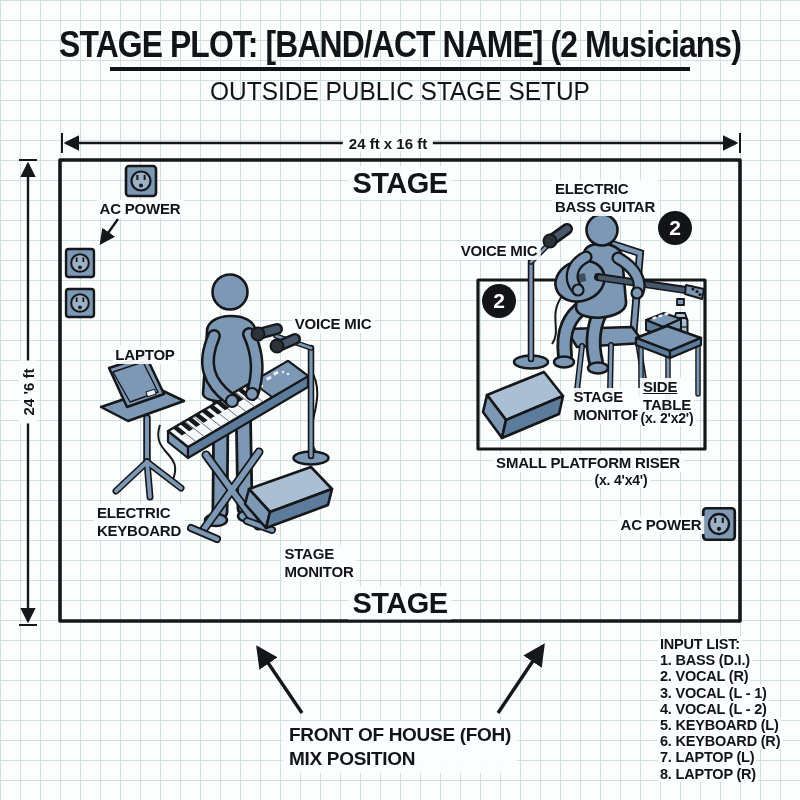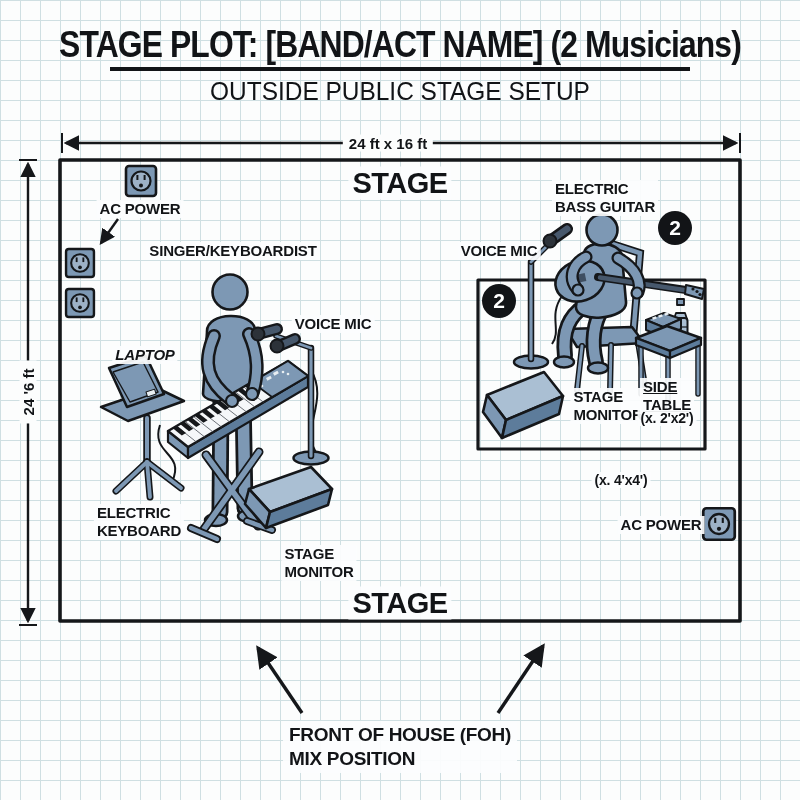--- a/index.html
+++ b/index.html
@@ -311,39 +311,50 @@
     <line x1="498" y1="713" x2="543" y2="646" class="o" stroke-width="3.4" marker-end="url(#arr)"></line>
   </svg>
 
   <div class="dim" style="left:388px;top:143px;">24 ft x 16 ft</div>
   <div class="dim vert" style="left:28px;top:392px;">24 '6 ft</div>
 
   <div class="stage-word" style="left:400px;top:183px;">STAGE</div>
   <div class="stage-word" style="left:400px;top:603px;">STAGE</div>
 
   <div class="lbl" style="left:140px;top:209px;">AC POWER</div>
-  <div class="lbl" style="left:233px;top:251px;">SINGER/KEYBOARDIST</div>
   <div class="lbl" style="left:333px;top:324px;">VOICE MIC</div>
-  <div class="lbl" style="left:145px;top:355px;font-style:italic;">LAPTOP</div>
+  <div class="lbl" style="left:145px;top:355px;">LAPTOP</div>
   <div class="lbl" style="left:139px;top:522px;">ELECTRIC
 KEYBOARD</div>
   <div class="lbl" style="left:319px;top:563px;">STAGE
 MONITOR</div>
 
   <div class="lbl" style="left:605px;top:198px;">ELECTRIC
 BASS GUITAR</div>
   <div class="lbl" style="left:499px;top:251px;">VOICE MIC</div>
   <div class="lbl" style="left:608px;top:406px;">STAGE
 MONITOR</div>
   <div class="lbl" style="left:667px;top:396px;text-decoration:underline;">SIDE
 TABLE</div>
   <div class="lbl small" style="left:667px;top:418px;">(x. 2'x2')</div>
+  <div class="lbl" style="left:588px;top:463px;">SMALL PLATFORM RISER</div>
   <div class="lbl small" style="left:621px;top:480px;">(x. 4'x4')</div>
   <div class="lbl" style="left:661px;top:525px;">AC POWER</div>
 
   <div class="badge" style="left:658px;top:211px;">2</div>
   <div class="badge" style="left:482px;top:284px;">2</div>
 
   <div class="foh">FRONT OF HOUSE (FOH)
 MIX POSITION</div>
 
+  <div class="input-list">
+    <div>INPUT LIST:</div>
+    <div>1. BASS (D.I.)</div>
+    <div>2. VOCAL (R)</div>
+    <div>3. VOCAL (L - 1)</div>
+    <div>4. VOCAL (L - 2)</div>
+    <div>5. KEYBOARD (L)</div>
+    <div>6. KEYBOARD (R)</div>
+    <div>7. LAPTOP (L)</div>
+    <div>8. LAPTOP (R)</div>
+  </div>
 
 </div>
 
 </body></html>

